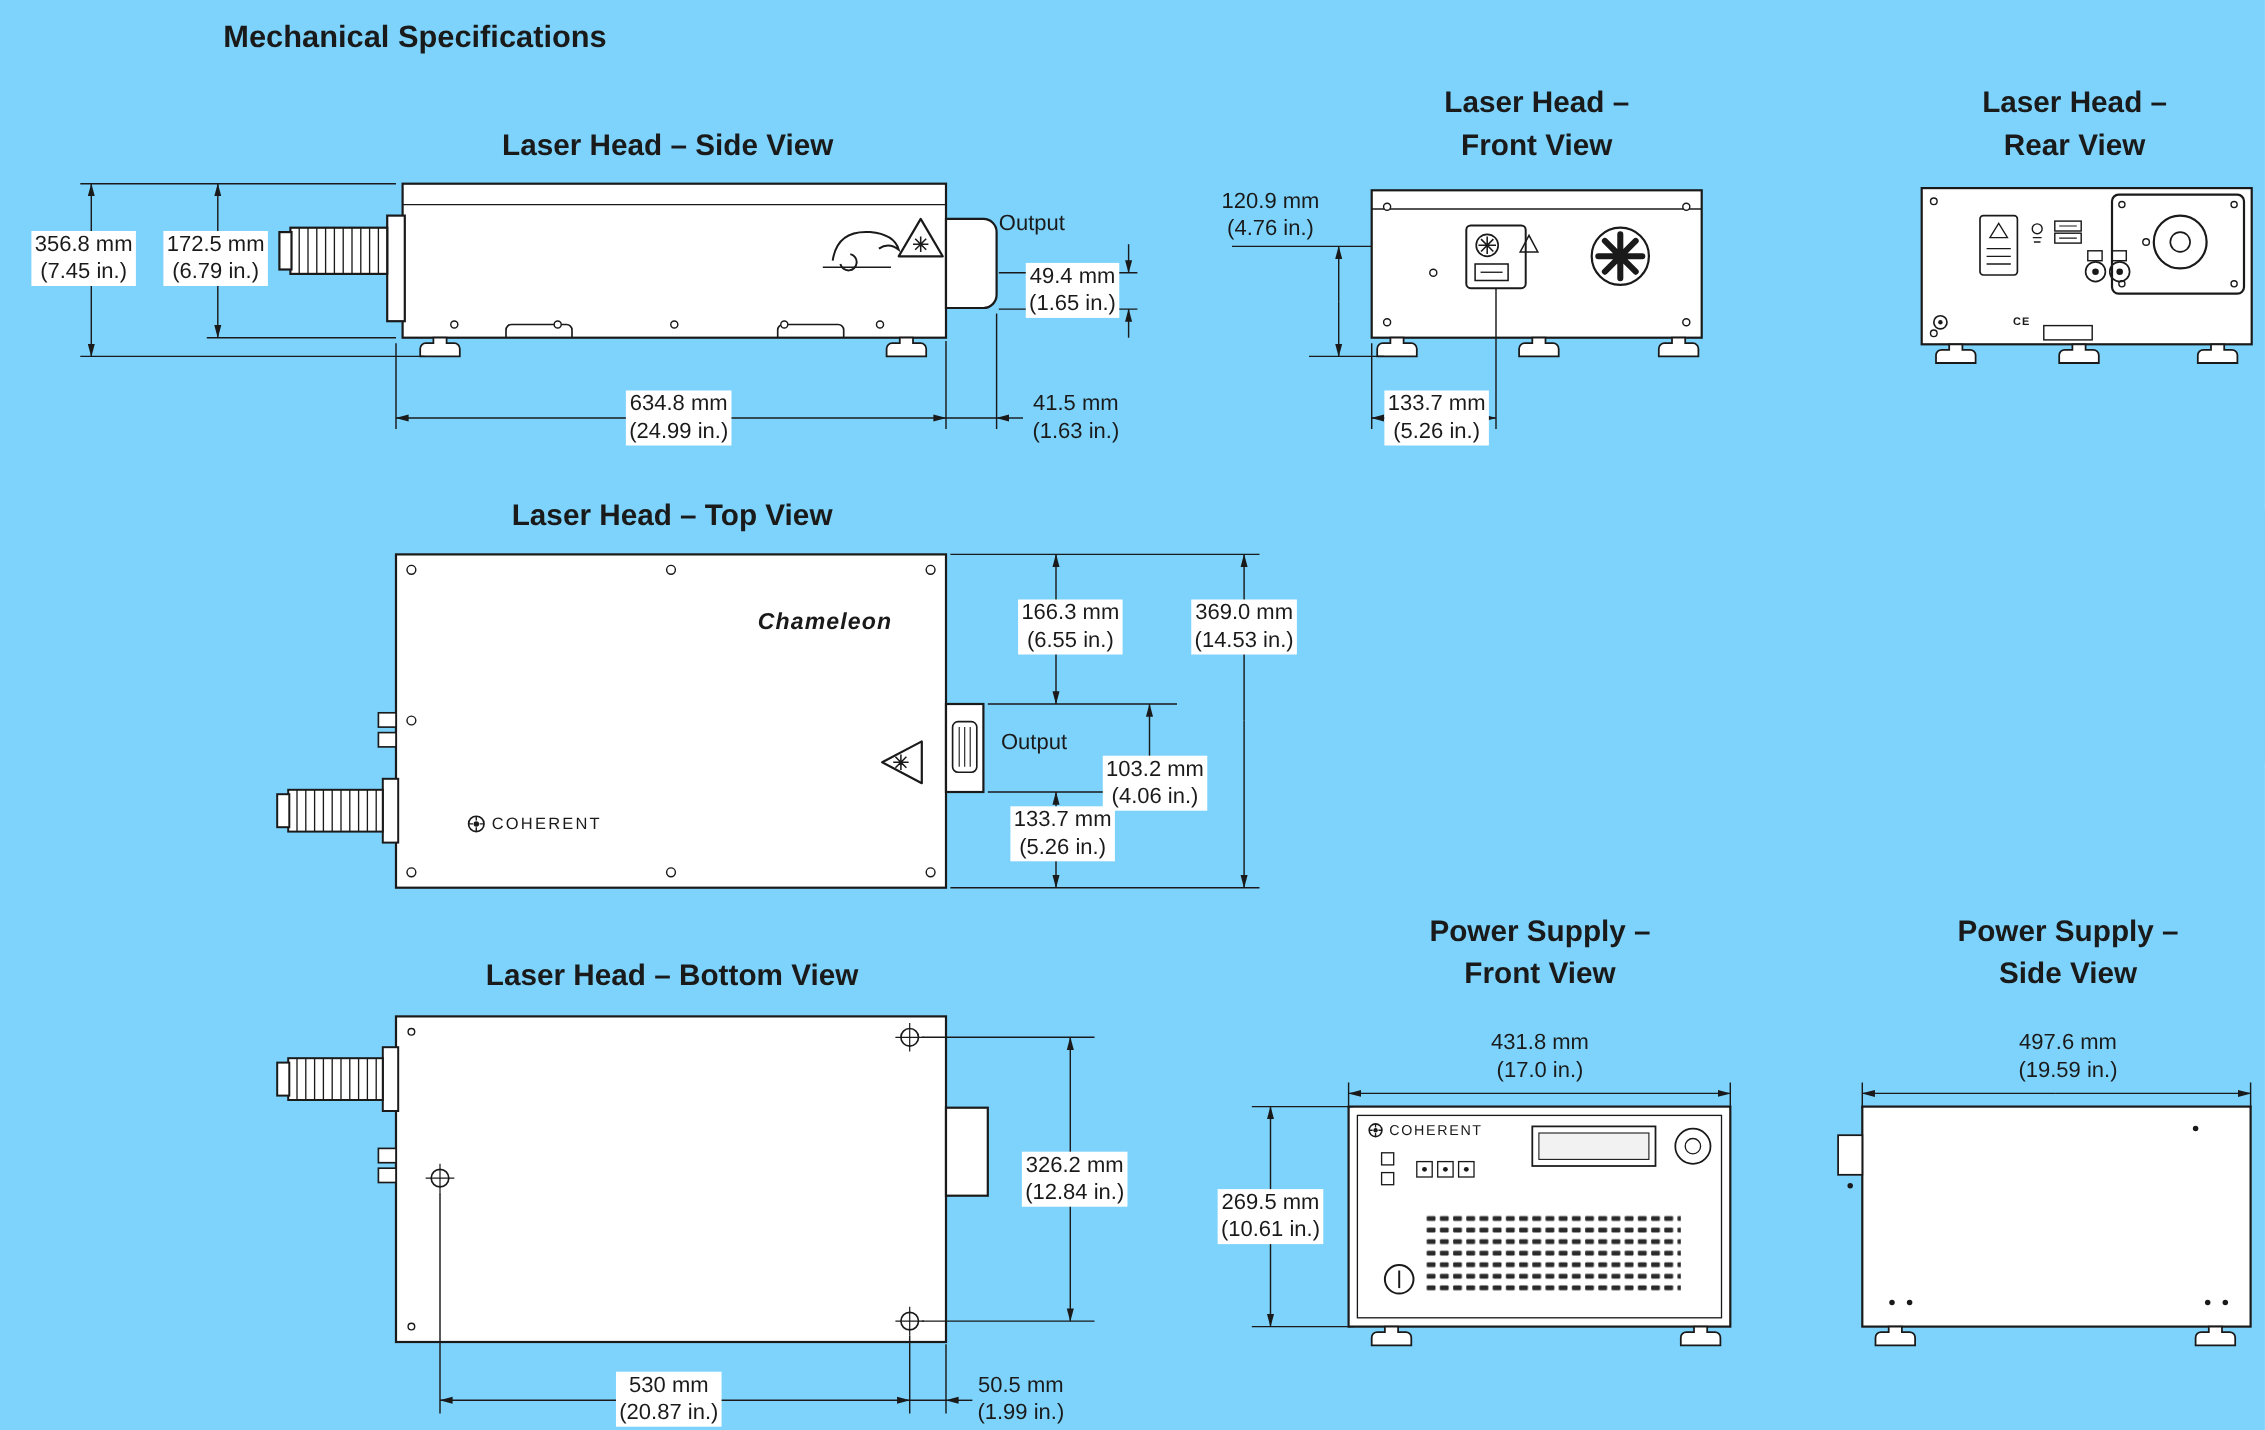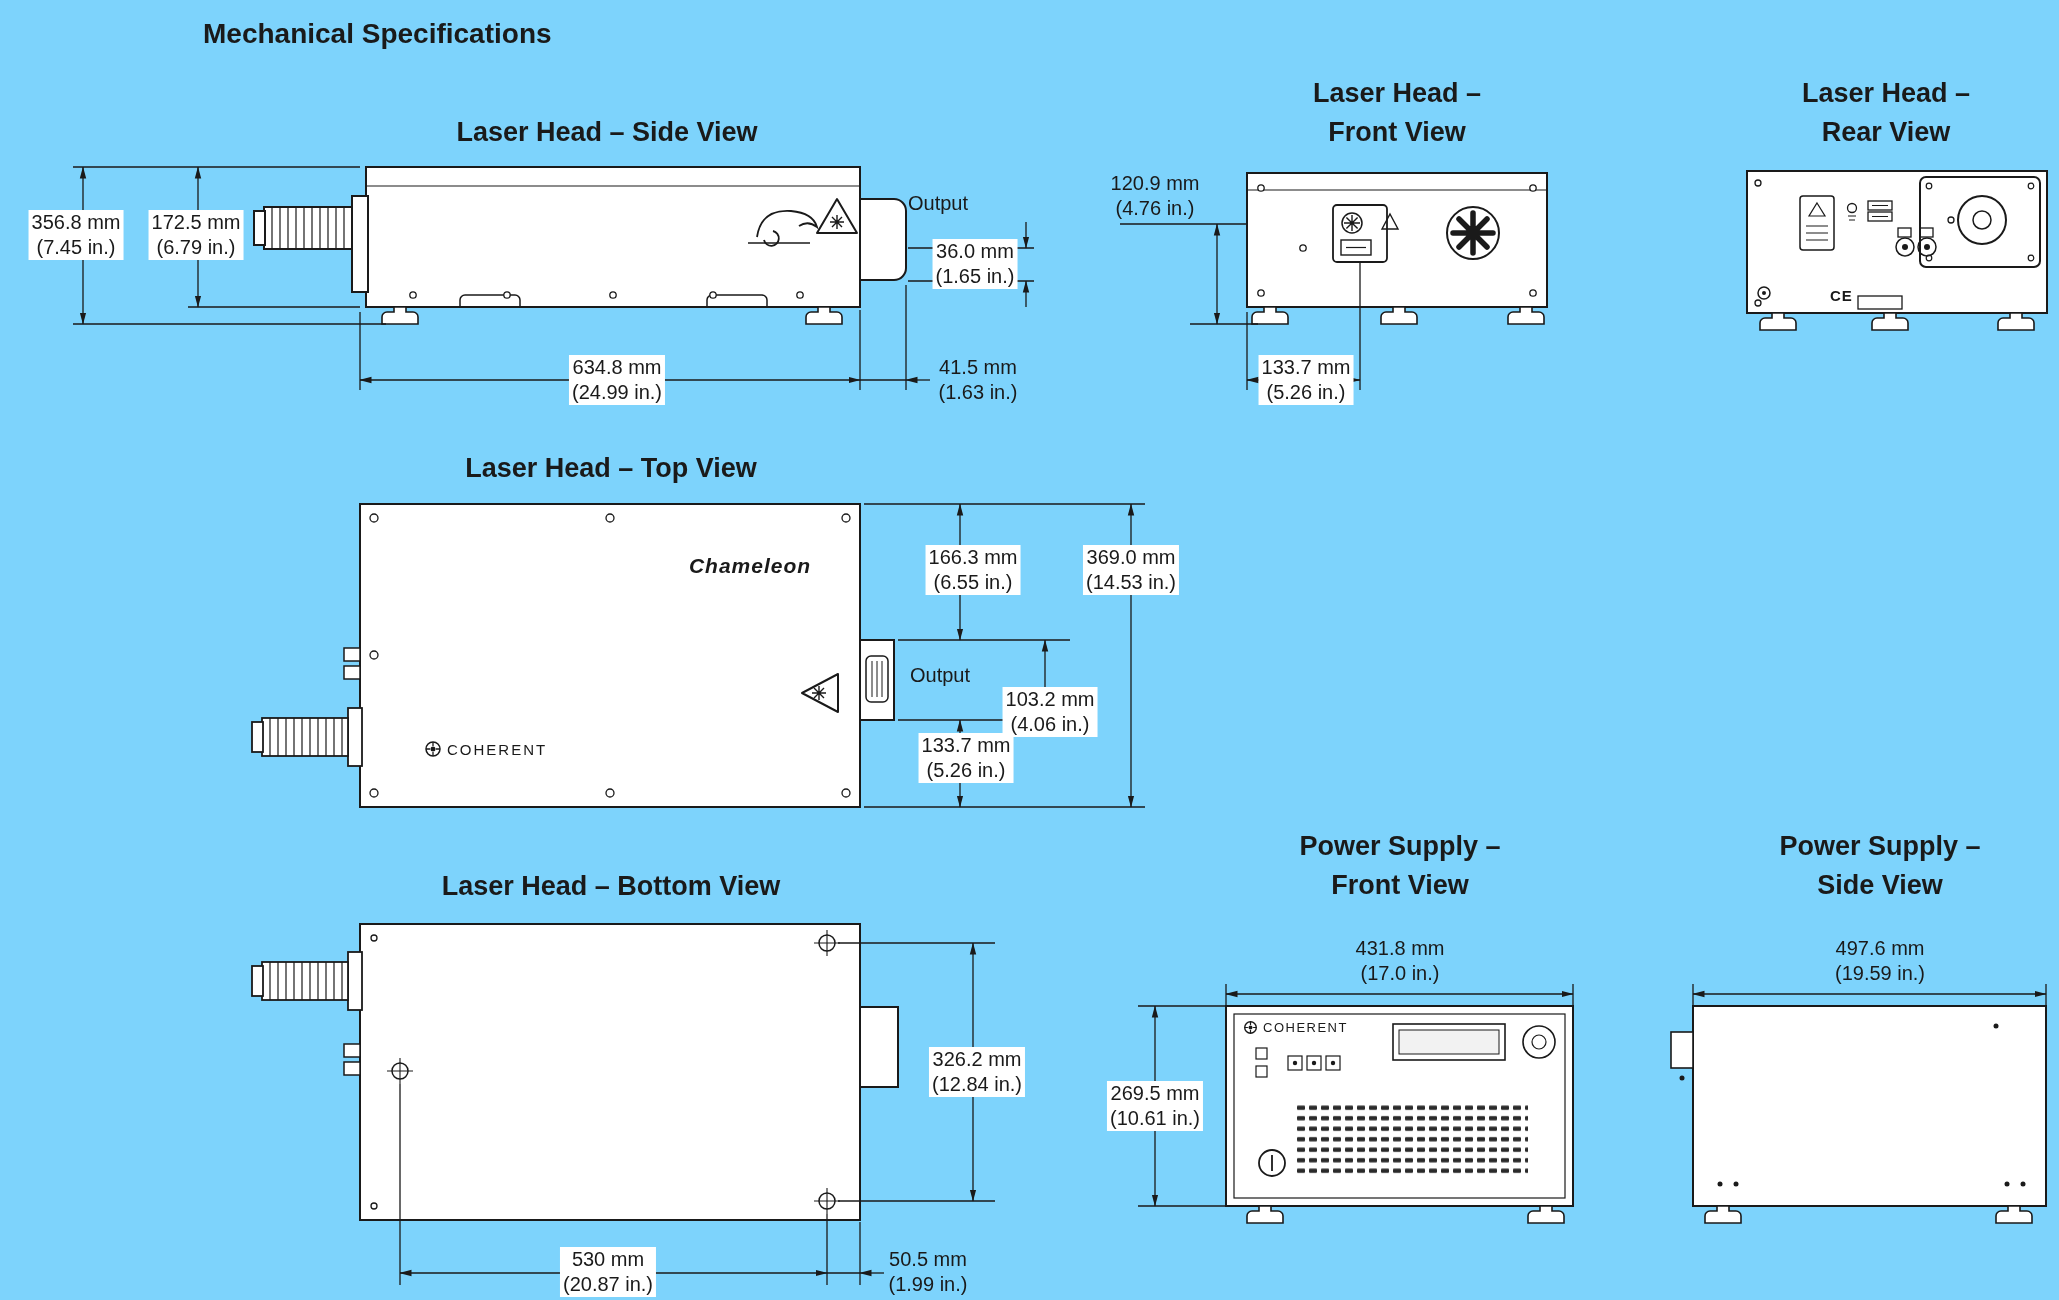--- a/index.html
+++ b/index.html
@@ -14,21 +14,21 @@
   .dim { position:absolute; transform:translate(-50%,-50%); text-align:center; font-size:20px;
          line-height:25px; white-space:nowrap; }
   .dim.bg { background:#fff; padding:0 3px; }
   .small-label { position:absolute; font-size:20px; white-space:nowrap;text-align:center; }
   .chameleon-logo { position:absolute; transform:translateX(-50%); font-style:italic; font-weight:bold;
                     font-size:21px; letter-spacing:1px; white-space:nowrap; }
   .coherent-logo { position:absolute; display:flex; align-items:center; gap:5px; font-weight:normal;
                    letter-spacing:2px; white-space:nowrap; }
   .coherent-logo.top-view { font-size:15px; }
   .coherent-logo.ps { font-size:13px; letter-spacing:1.5px; }
-  .ce-mark { position:absolute; font-size:15px; font-weight:bold; letter-spacing:1px; }
+  .ce-mark { position:absolute; font-size:10px; font-weight:bold; letter-spacing:1px; }
 </style>
 </head>
 <body>
 
 <div id="canvas">
 
 <svg class="art" width="2059" height="1300" viewBox="0 0 2059 1300">
   <defs>
     <marker id="arr" viewBox="0 0 12 8" markerWidth="12" markerHeight="8" refX="11.5" refY="4" orient="auto" markerUnits="userSpaceOnUse">
       <path d="M12,4 L0,0.8 L0,7.2 Z" fill="#1a1a1a"></path>
@@ -323,21 +323,21 @@
 <div class="dim bg" style="left:76px;top:235px">
   <div>356.8 mm</div>
   <div>(7.45 in.)</div>
 </div>
 <div class="dim bg" style="left:196px;top:235px">
   <div>172.5 mm</div>
   <div>(6.79 in.)</div>
 </div>
 <div class="small-label" style="left:908px;top:192px">Output</div>
 <div class="dim bg" style="left:975px;top:264px">
-  <div>36.0 mm</div>
+  <div>49.4 mm</div>
   <div>(1.65 in.)</div>
 </div>
 <div class="dim bg" style="left:617px;top:380px">
   <div>634.8 mm</div>
   <div>(24.99 in.)</div>
 </div>
 <div class="dim" style="left:978px;top:380px">
   <div>41.5 mm</div>
   <div>(1.63 in.)</div>
 </div>

